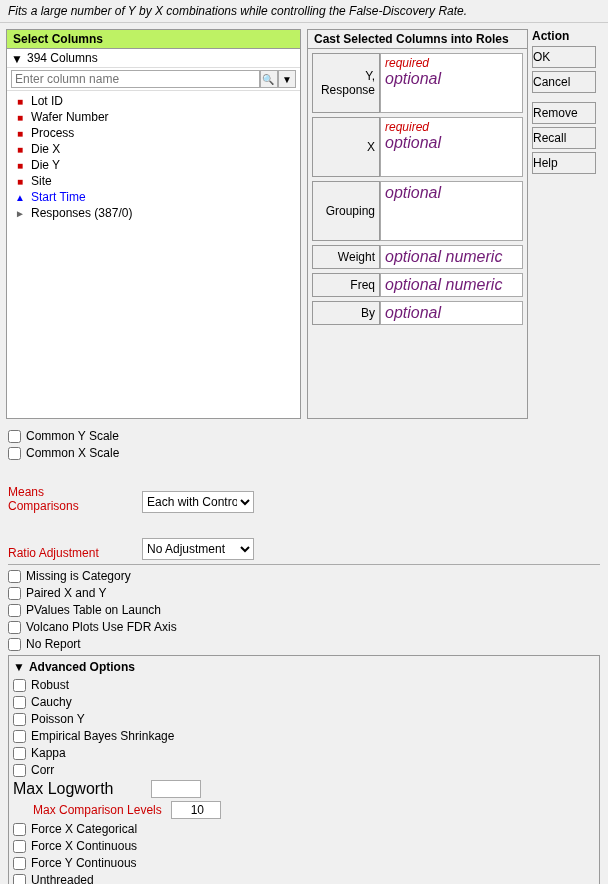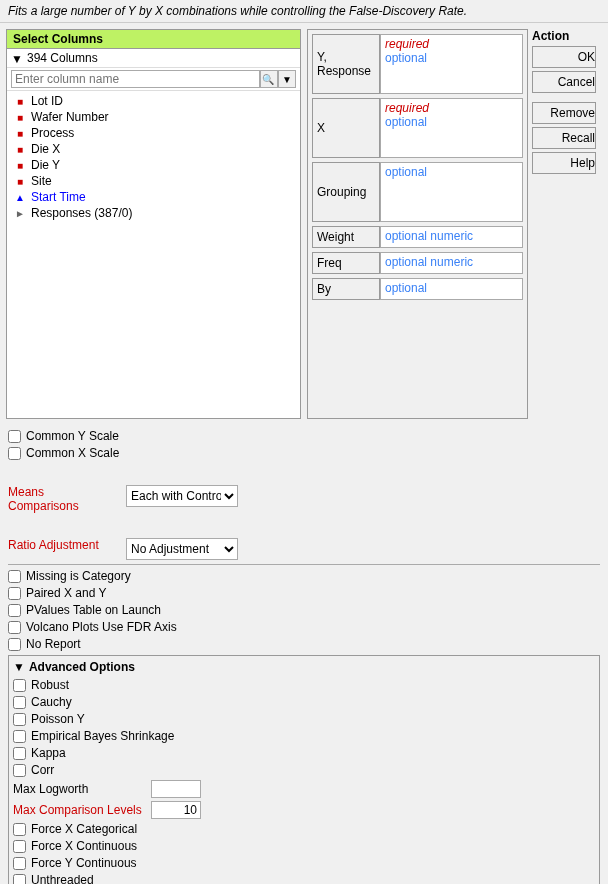--- a/index.html
+++ b/index.html
@@ -152,21 +152,21 @@
       margin-bottom: 2px;
     }
 
     .cast-btn {
       width: 68px;
       min-height: 22px;
       border: 1px solid #999;
       background: #f0f0f0;
       font-size: 12px;
       cursor: pointer;
-      text-align: left;
+      text-align: right;
       padding: 2px 4px;
       flex-shrink: 0;
     }
 
     .cast-drop {
       flex: 1;
       border: 1px solid #aaa;
       background: #fff;
       min-height: 22px;
       padding: 2px 4px;
@@ -179,22 +179,23 @@
       min-height: 60px;
     }
 
     .role-required {
       color: #c00;
       font-style: italic;
       font-size: 12px;
     }
 
     .role-optional {
-      color: #3b82f6;
-      font-size: 12px;
+      color: #701a75;
+      font-style: italic;
+      font-size: 16px;
     }
 
     
     .action-panel {
       width: 70px;
       display: flex;
       flex-direction: column;
       margin-left: 4px;
       flex-shrink: 0;
     }
@@ -206,21 +207,21 @@
     }
 
     .action-btn {
       width: 64px;
       height: 22px;
       border: 1px solid #999;
       background: #f0f0f0;
       font-size: 12px;
       cursor: pointer;
       margin-bottom: 3px;
-      text-align: right;
+      text-align: left;
     }
 
     
     .bottom-area {
       padding: 4px 8px;
     }
 
     .checkbox-row {
       display: flex;
       align-items: center;
@@ -228,23 +229,23 @@
       gap: 5px;
     }
 
     .checkbox-row input[type="checkbox"] {
       width: 13px;
       height: 13px;
     }
 
     .options-row {
       display: flex;
-      align-items: flex-start;
+      align-items: flex-end;
       margin-bottom: 4px;
-      gap: 8px;
+      gap: 24px;
       margin-top: 25px;
     }
 
     .options-label {
       width: 110px;
       font-size: 12px;
       color: #c00;
     }
 
     .options-select {
@@ -279,34 +280,35 @@
       display: flex;
       align-items: center;
       margin-bottom: 3px;
       gap: 8px;
     }
 
     .input-label {
       font-size: 12px;
       width: 130px;
       color: #c00;
+      margin-left: 20px;
     }
 
     .input-label-black {
-      font-size: 12px;
+      font-size: 16px;
       width: 130px;
       color: #000;
     }
 
     .input-field {
       width: 50px;
       height: 18px;
       border: 1px solid #aaa;
       font-size: 12px;
-      padding: 1px 3px;
+      padding: 1px 16px;
       text-align: right;
     }
 
     .divider {
       border: none;
       border-top: 1px solid #aaa;
       margin: 4px 0;
     }
 
     .top-row {
@@ -366,20 +368,21 @@
         <span style="color:#00f;">Start Time</span>
       </div>
       <div class="col-item">
         <span class="col-icon icon-group">►</span>
         <span>Responses (387/0)</span>
       </div>
     </div>
   </div>
 
   <div class="cast-columns">
+    <div class="cast-title">Cast Selected Columns into Roles</div>
     <div class="cast-inner">
 
       <div class="cast-row">
         <button class="cast-btn">Y, Response</button>
         <div class="cast-drop tall">
           <span class="role-required">required</span>
           <span class="role-optional">optional</span>
         </div>
       </div>
 

